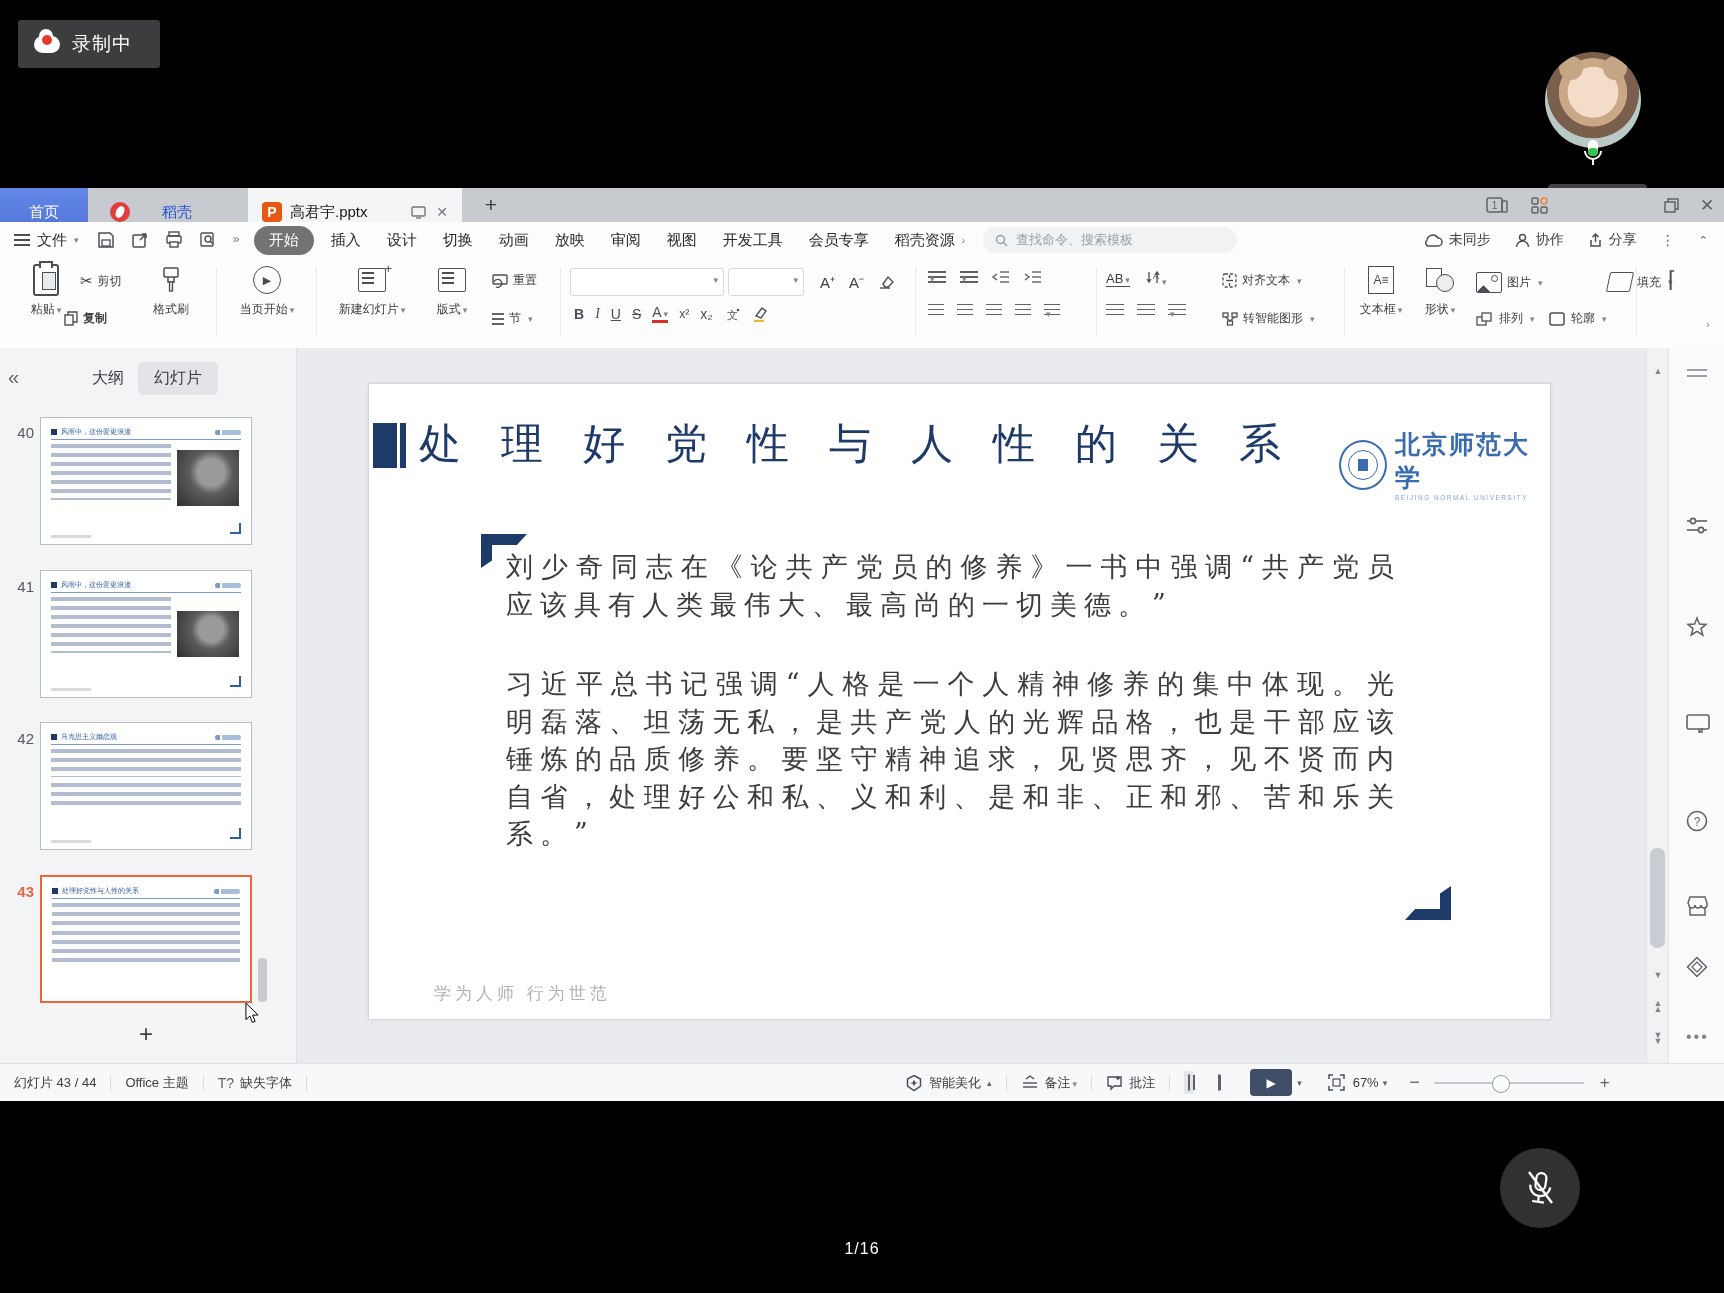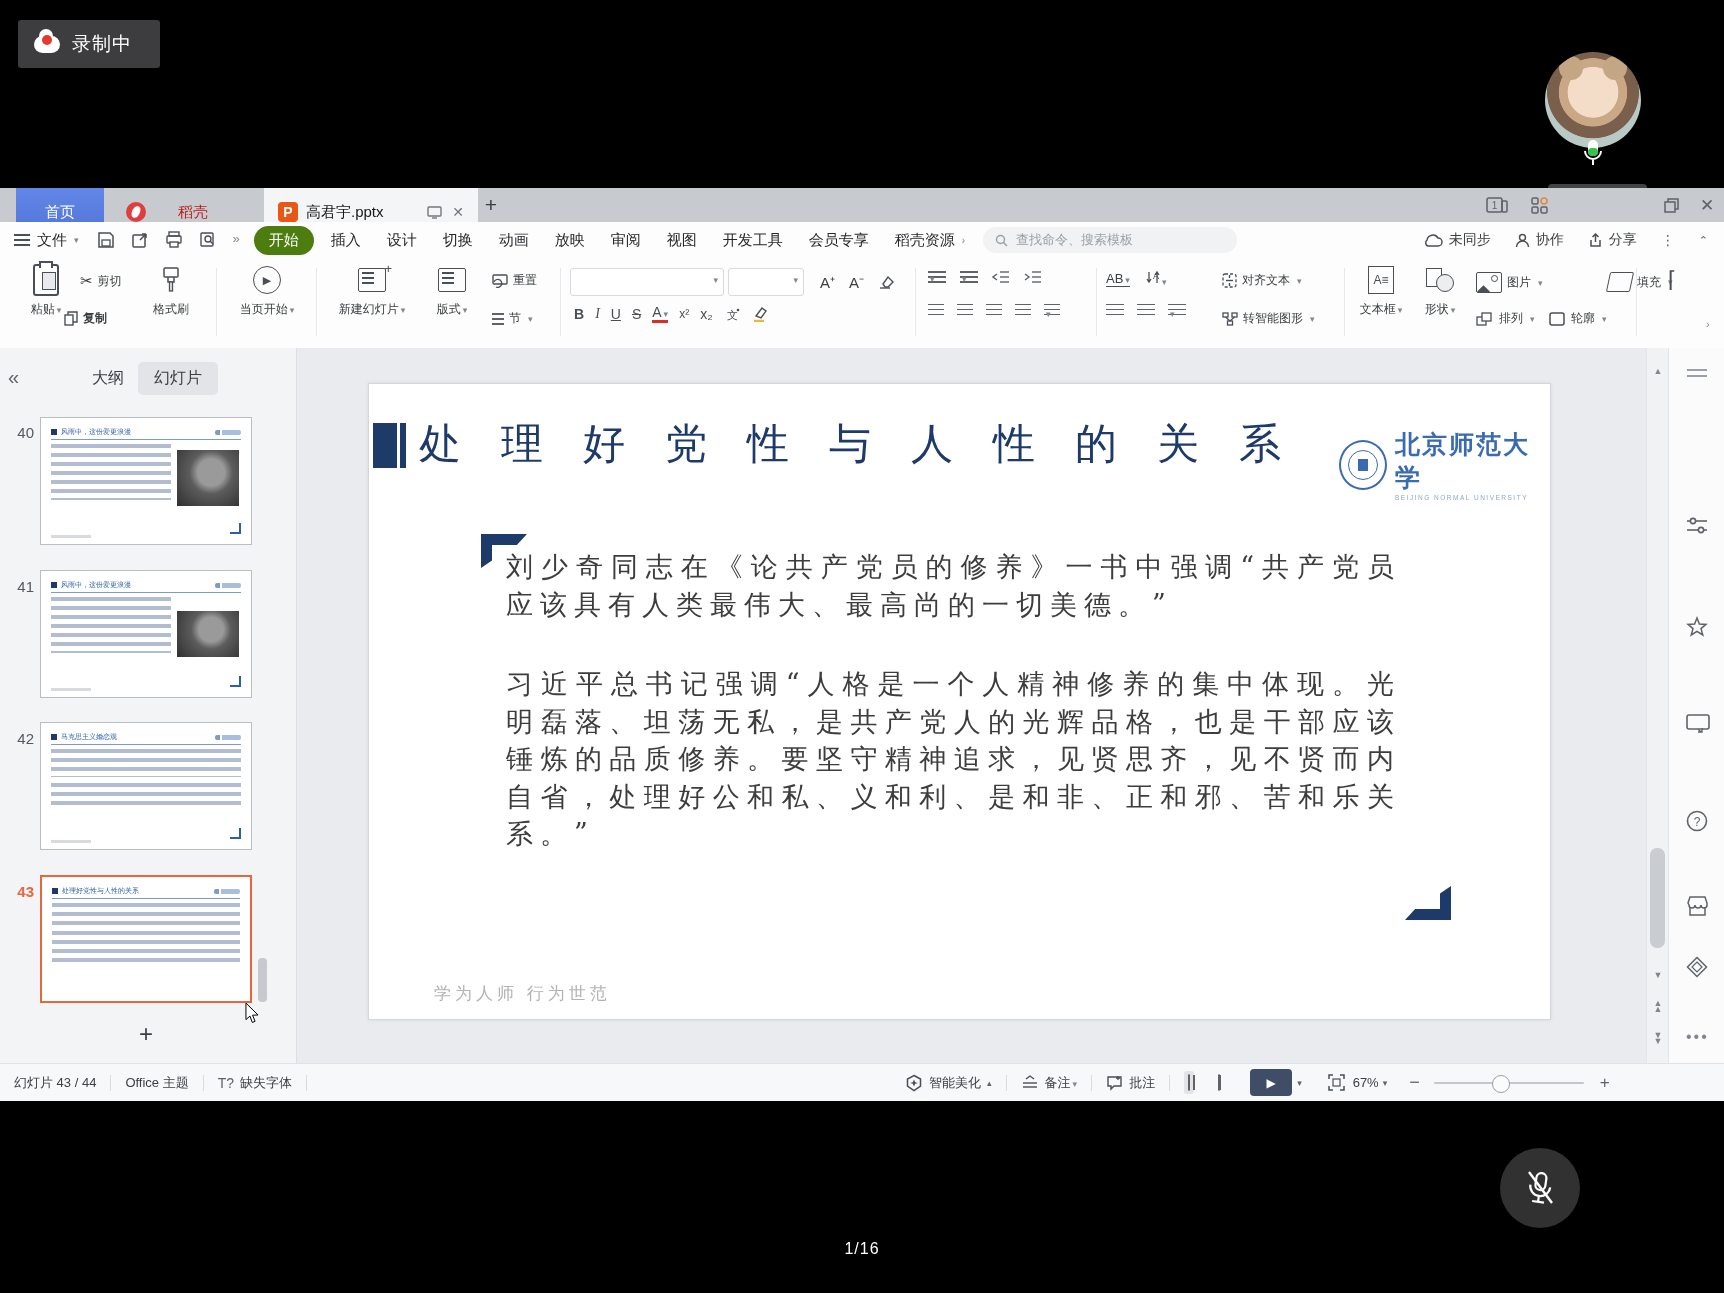--- a/index.html
+++ b/index.html
@@ -23,39 +23,39 @@
   .name-badge .vol{display:flex;align-items:flex-end;gap:2px;height:18px;}
   .name-badge .vol i{display:block;width:4px;background:#f08300;border-radius:1px;}
   .name-badge span{color:#fff;font-size:17px;}
   .page-ind{left:0;top:1240px;width:1724px;text-align:center;color:#fff;font-size:16px;letter-spacing:1px;}
   .mute-btn{left:1500px;top:1148px;width:80px;height:80px;border-radius:50%;background:rgba(140,140,140,.35);
             display:flex;align-items:center;justify-content:center;}
   
   .wps{left:0;top:188px;width:1724px;height:912px;background:#fff;}
   
   .tabbar{position:absolute;left:0;top:0;width:1724px;height:34px;background:#c7cacf;}
-  .tab{position:absolute;top:0;height:48px;display:flex;align-items:center;gap:8px;font-size:15px;padding:0 14px;box-sizing:border-box;margin-left:16px;}
+  .tab{position:absolute;top:0;height:48px;display:flex;align-items:center;gap:8px;font-size:15px;padding:0 14px;box-sizing:border-box;}
   .tab-home{left:0;width:88px;background:linear-gradient(#6287e8,#5273d8);color:#fff;justify-content:center;}
-  .tab-docer{left:96px;width:120px;color:#b91c1c;gap:32px;}
+  .tab-docer{left:96px;width:120px;color:#1d4ed8;gap:32px;}
   .docer-ico{width:20px;height:20px;border-radius:50%;background:#e03e3e;position:relative;}
   .docer-ico::after{content:"";position:absolute;left:6px;top:4px;width:8px;height:12px;background:#fff;border-radius:60% 40% 60% 40%;transform:rotate(14deg);}
   .tab-doc{left:248px;width:214px;background:#f4f5f6;color:#17181a;}
   .p-ico{width:20px;height:20px;border-radius:4px;background:#e85713;color:#fff;font-size:14px;font-weight:bold;
          display:flex;align-items:center;justify-content:center;}
   .tab-doc .ticons{margin-left:auto;display:flex;gap:10px;color:#73777d;font-size:14px;align-items:center;}
   .newtab{position:absolute;left:478px;top:4px;width:26px;height:26px;color:#3c4043;font-size:21px;text-align:center;line-height:26px;}
   .winctl{position:absolute;top:0;height:34px;display:flex;align-items:center;justify-content:center;color:#5f6368;}
   
   .menubar{position:absolute;left:0;top:34px;width:1724px;height:36px;background:#fdfdfd;display:flex;align-items:center;}
   .menu-file{display:flex;align-items:center;gap:7px;margin-left:14px;font-size:15px;color:#26282c;}
   .burger{width:16px;height:12px;background:linear-gradient(#4a4f56 0 2px,transparent 2px 5px,#4a4f56 5px 7px,transparent 7px 10px,#4a4f56 10px 12px);}
   .qt-icons{display:flex;gap:16px;margin-left:18px;color:#4a4f56;}
   .menu-items{display:flex;align-items:center;gap:0;margin-left:14px;font-size:15px;color:#26282c;}
   .menu-items .mi{padding:4px 13px;}
-  .mi-start{background:#4d7c0f;color:#fff;border-radius:15px;padding:5px 15px !important;margin-right:4px;}
+  .mi-start{background:#737373;color:#fff;border-radius:15px;padding:5px 15px !important;margin-right:4px;}
   .searchbox{display:flex;align-items:center;gap:8px;margin-left:18px;width:230px;height:26px;background:#f1f2f4;
              border-radius:14px;padding:0 12px;color:#9aa0a6;font-size:13px;}
   .menu-right{margin-left:auto;display:flex;align-items:center;gap:24px;margin-right:16px;font-size:14px;color:#3c4043;}
   .menu-right .mr{display:flex;align-items:center;gap:6px;}
   
   .ribbon{position:absolute;left:0;top:70px;width:1724px;height:90px;background:#fdfdfd;border-bottom:1px solid #e1e3e7;}
   .vsep{position:absolute;top:10px;width:1px;height:68px;background:#e6e8eb;}
   .bigbtn{position:absolute;top:6px;display:flex;flex-direction:column;align-items:center;gap:5px;color:#3c4043;font-size:12px;}
   .bigbtn .ic{height:32px;display:flex;align-items:center;justify-content:center;color:#4a4f56;}
   .smbtn{position:absolute;display:flex;align-items:center;gap:5px;font-size:12px;color:#3c4043;}

